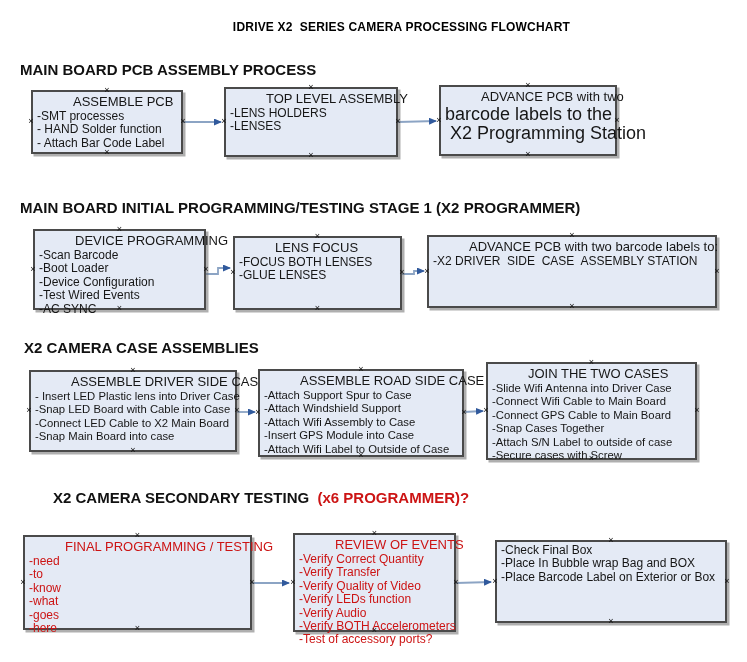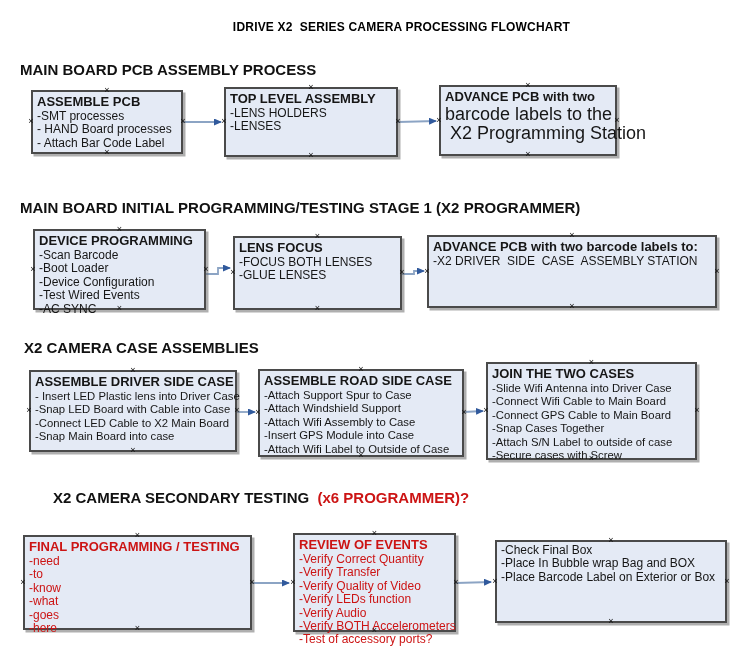--- a/index.html
+++ b/index.html
@@ -18,21 +18,21 @@
   }
   .section-heading{position:absolute;font-size:15px;font-weight:bold;color:#111;white-space:pre;}
   .heading-suffix{color:var(--red);}
   .flow-box{
     position:absolute;box-sizing:border-box;background:var(--box-fill);
     border:2px solid var(--box-border);
     box-shadow:2.5px 2.5px 0 rgba(110,110,110,.55);
     padding:2px 4px 0 4px;color:#161616;
   }
   .flow-box.red, .flow-box.red .box-title{color:var(--red);}
-  .box-title{font-weight:bold;font-size:13px;line-height:16px;white-space:pre;}
+  .box-title{font-weight:normal;font-size:13px;line-height:16px;white-space:pre;margin-left:36px;}
   .box-line{line-height:13.4px;white-space:pre;}
   .box-line.bold{font-weight:normal;font-size:18px;line-height:19px;}
   .anchor{
     position:absolute;font-size:9px;line-height:7px;color:#111;
     width:8px;height:7px;text-align:center;pointer-events:none;font-weight:normal;
   }
   .anchor-top{top:-5px;left:calc(50% - 4px);}
   .anchor-bottom{bottom:-4px;left:calc(50% - 4px);}
   .anchor-left{left:-6px;top:calc(50% - 4px);}
   .anchor-right{right:-6px;top:calc(50% - 4px);}
@@ -57,21 +57,21 @@
       <polyline points="402,274 414,274 414,271 424,271" class="arrow-line" marker-end="url(#ah)"></polyline>
       <polyline points="237,412 255,412" class="arrow-line" marker-end="url(#ah)"></polyline>
       <polyline points="464,412 483,411" class="arrow-line" marker-end="url(#ah)"></polyline>
       <polyline points="252,583 289,583" class="arrow-line" marker-end="url(#ah)"></polyline>
       <polyline points="456,583 491,582" class="arrow-line" marker-end="url(#ah)"></polyline>
     </svg>
 <div class="section-heading" style="left: 20px; top: 61px;"><span class="heading-main">MAIN BOARD PCB ASSEMBLY PROCESS</span><span class="heading-suffix"></span></div>
     <div class="flow-box" style="left: 31px; top: 90px; width: 152px; height: 64px; font-size: 12px;">
       <div class="box-title">ASSEMBLE PCB</div>
       <div class="box-line">-SMT processes</div>
-      <div class="box-line">- HAND Board processes</div>
+      <div class="box-line">- HAND Solder function</div>
       <div class="box-line">- Attach Bar Code Label</div>
       <span class="anchor anchor-top">×</span>
       <span class="anchor anchor-bottom">×</span>
       <span class="anchor anchor-left">×</span>
       <span class="anchor anchor-right">×</span>
     </div>
     <div class="flow-box" style="left: 224px; top: 87px; width: 174px; height: 70px; font-size: 12px;">
       <div class="box-title">TOP LEVEL ASSEMBLY</div>
       <div class="box-line">-LENS HOLDERS</div>
       <div class="box-line">-LENSES</div>

